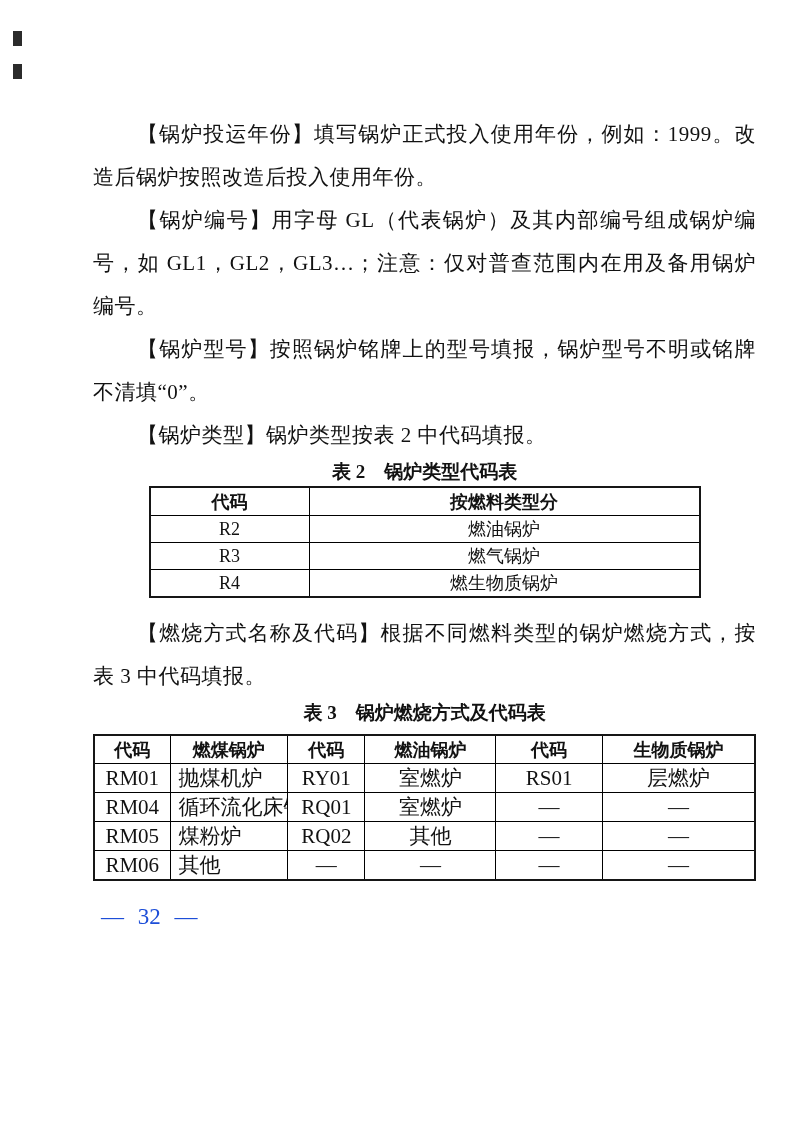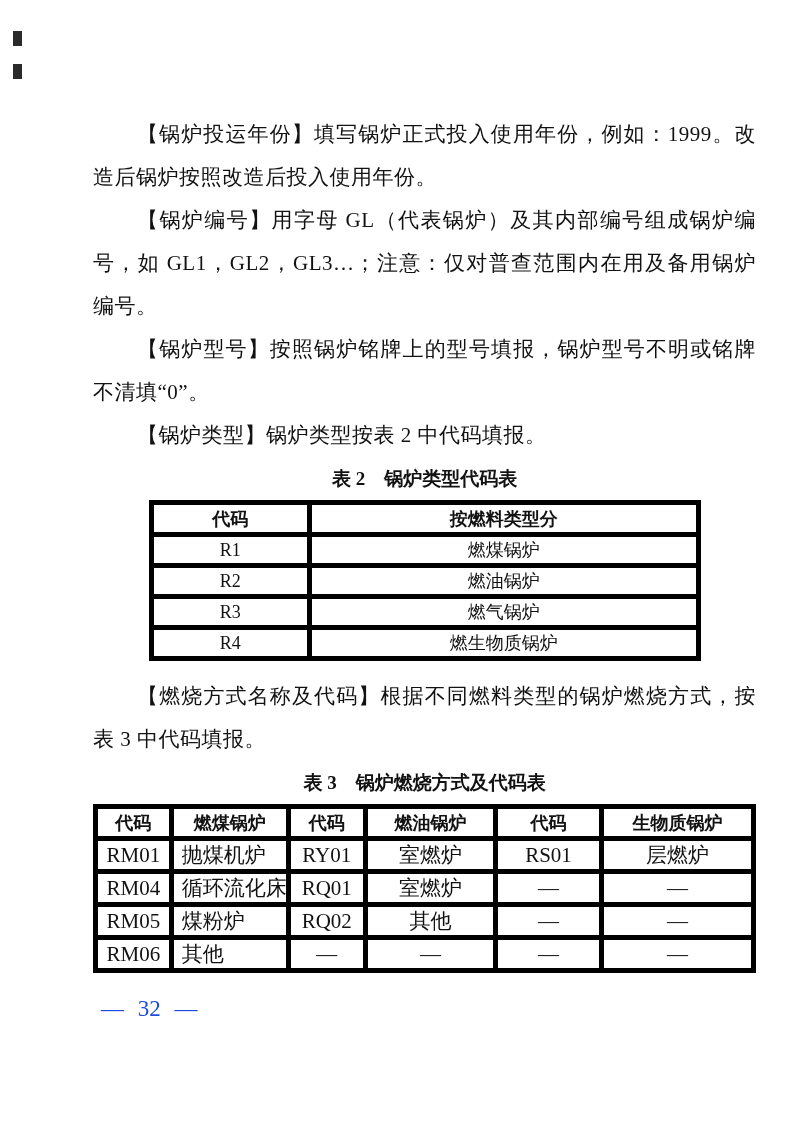--- a/index.html
+++ b/index.html
@@ -23,31 +23,31 @@
     text-indent: 44px;
     text-align: justify;
     letter-spacing: 0.5px;
   }
   .table-caption {
     font-weight: bold;
     font-size: 19px;
     text-align: center;
     height: 29px;
     line-height: 29px;
-    margin: 7px;
+    margin: 0;
   }
   table {
     border-collapse: collapse;
     border: 2px solid #161616;
     table-layout: fixed;
   }
   #table2 { width: 552px; margin: 0 auto; }
   #table3 { width: 100%; margin-top: 7px; }
   th, td {
-    border: 5px solid #000000;
+    border: 1px solid #000000;
     text-align: center;
     padding: 0;
     font-size: 18px;
     font-weight: normal;
     overflow: hidden;
     white-space: nowrap;
   }
   th { font-weight: bold; height: 27px; }
   #table2 td { height: 26px; }
   #table3 td { height: 25px; font-size: 21px; }
@@ -92,24 +92,20 @@
           <col style="width: 29%;">
           <col style="width: 71%;">
         </colgroup>
         <thead>
           <tr>
             <th>代码</th>
             <th>按燃料类型分</th>
           </tr>
         </thead>
         <tbody>
-          <tr>
-            <td>R1</td>
-            <td>燃煤锅炉</td>
-          </tr>
           <tr>
             <td>R2</td>
             <td>燃油锅炉</td>
           </tr>
           <tr>
             <td>R3</td>
             <td>燃气锅炉</td>
           </tr>
           <tr>
             <td>R4</td>

